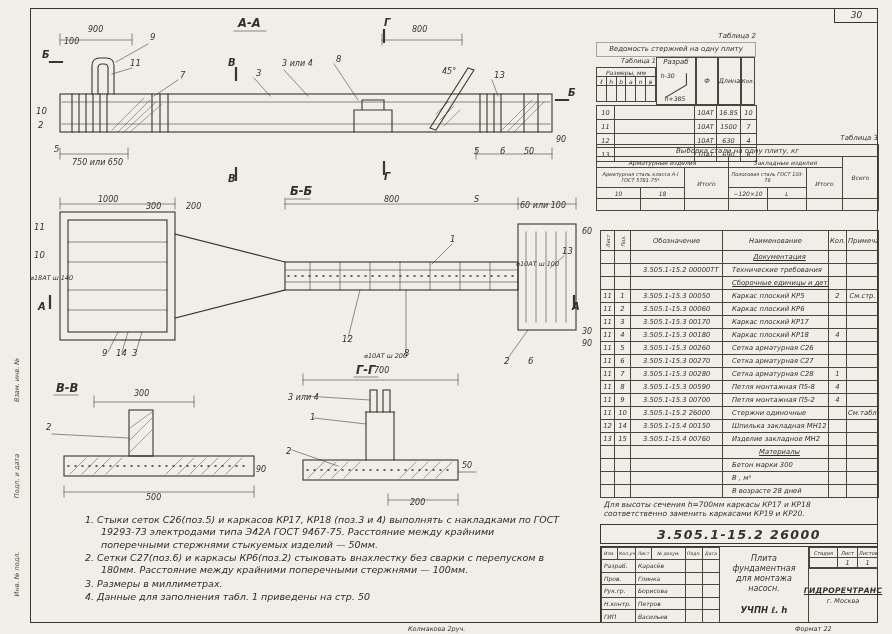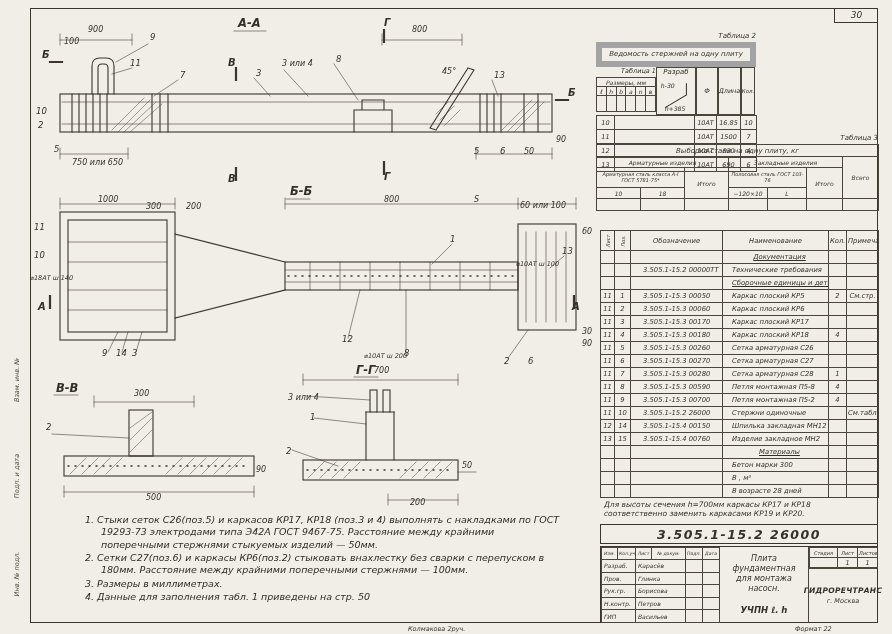--- a/index.html
+++ b/index.html
@@ -21,21 +21,21 @@
   .drw text.secl{font-size:10px;font-weight:700;}
   .drw text.co{font-size:8.5px;}
   .drw text.sm{font-size:6.5px;}
   .skp{fill:none;stroke:#3a362c;stroke-width:1.2;}
   .tcap{font:italic 7px "DejaVu Sans",sans-serif;text-align:right;height:10px;}
   .gtable{border-collapse:collapse;table-layout:fixed;width:100%;}
   .gtable td,.gtable th{border:1px solid #4a463c;font:italic 6.5px "DejaVu Sans",sans-serif;
      padding:0 1px;text-align:center;color:#33302a;overflow:hidden;white-space:nowrap;font-weight:400;}
   
   .t2wrap{position:absolute;}
-  .t2title{border:6px solid #a3a3a3;height:25px;font:italic 7px "DejaVu Sans",sans-serif;
+  .t2title{border:1px solid #a3a3a3;height:15px;font:italic 7px "DejaVu Sans",sans-serif;
            text-align:center;line-height:12px;}
   .t2head{display:flex;height:48px;align-items:stretch;}
   .t1wrap{width:60px;position:relative;}
   .t1cap{font-size:6.5px;}
   .t1tab td{height:9px;font-size:6px;}
   .t2hc{border:1px solid #4a463c;display:flex;align-items:center;justify-content:center;
         font:italic 6.5px "DejaVu Sans",sans-serif;}
   .t2sk{flex-direction:column;justify-content:flex-start;width:40px;}
   .t2hlabel{font:italic 7px "DejaVu Sans",sans-serif;line-height:9px;}
   .t2body tr{height:14px;}
@@ -73,21 +73,21 @@
   .tb-mid{width:92px;border-left:1px solid #4a463c;border-right:1px solid #4a463c;
           display:flex;flex-direction:column;align-items:center;justify-content:center;}
   .tbm1{font:italic 8px/1.25 "DejaVu Sans",sans-serif;text-align:center;}
   .tbm2{font:italic 700 8.5px "DejaVu Sans",sans-serif;margin-top:11px;}
   .tb-right{width:68px;display:flex;flex-direction:column;}
   .tbstage th{font-size:5px;}
   .tbstage td{font-size:6.5px;}
   .tbstage tr{height:10px;}
   .tborg{flex:1;display:flex;flex-direction:column;align-items:center;justify-content:center;
          border-top:1px solid #4a463c;}
-  .tborg1{font:italic 700 7.5px "DejaVu Sans",sans-serif;letter-spacing:.3px;}
+  .tborg1{font:italic 700 7.5px "DejaVu Sans",sans-serif;letter-spacing:.3px;text-decoration:underline;}
   .tborg2{font:italic 6.5px "DejaVu Sans",sans-serif;margin-top:2px;}
   
   .notes{position:absolute;font:italic 9.5px/1.3 "DejaVu Sans",sans-serif;color:#2f2c26;}
   .note-item{padding-left:16px;text-indent:-16px;margin-bottom:1px;}
   
   .fmt{position:absolute;font:italic 6.5px "DejaVu Sans",sans-serif;}
   .rotlab{position:absolute;width:88px;height:12px;transform:rotate(-90deg);transform-origin:0 0;
           font:italic 6.5px "DejaVu Sans",sans-serif;text-align:center;color:#4a463c;}
 </style>
 </head>

